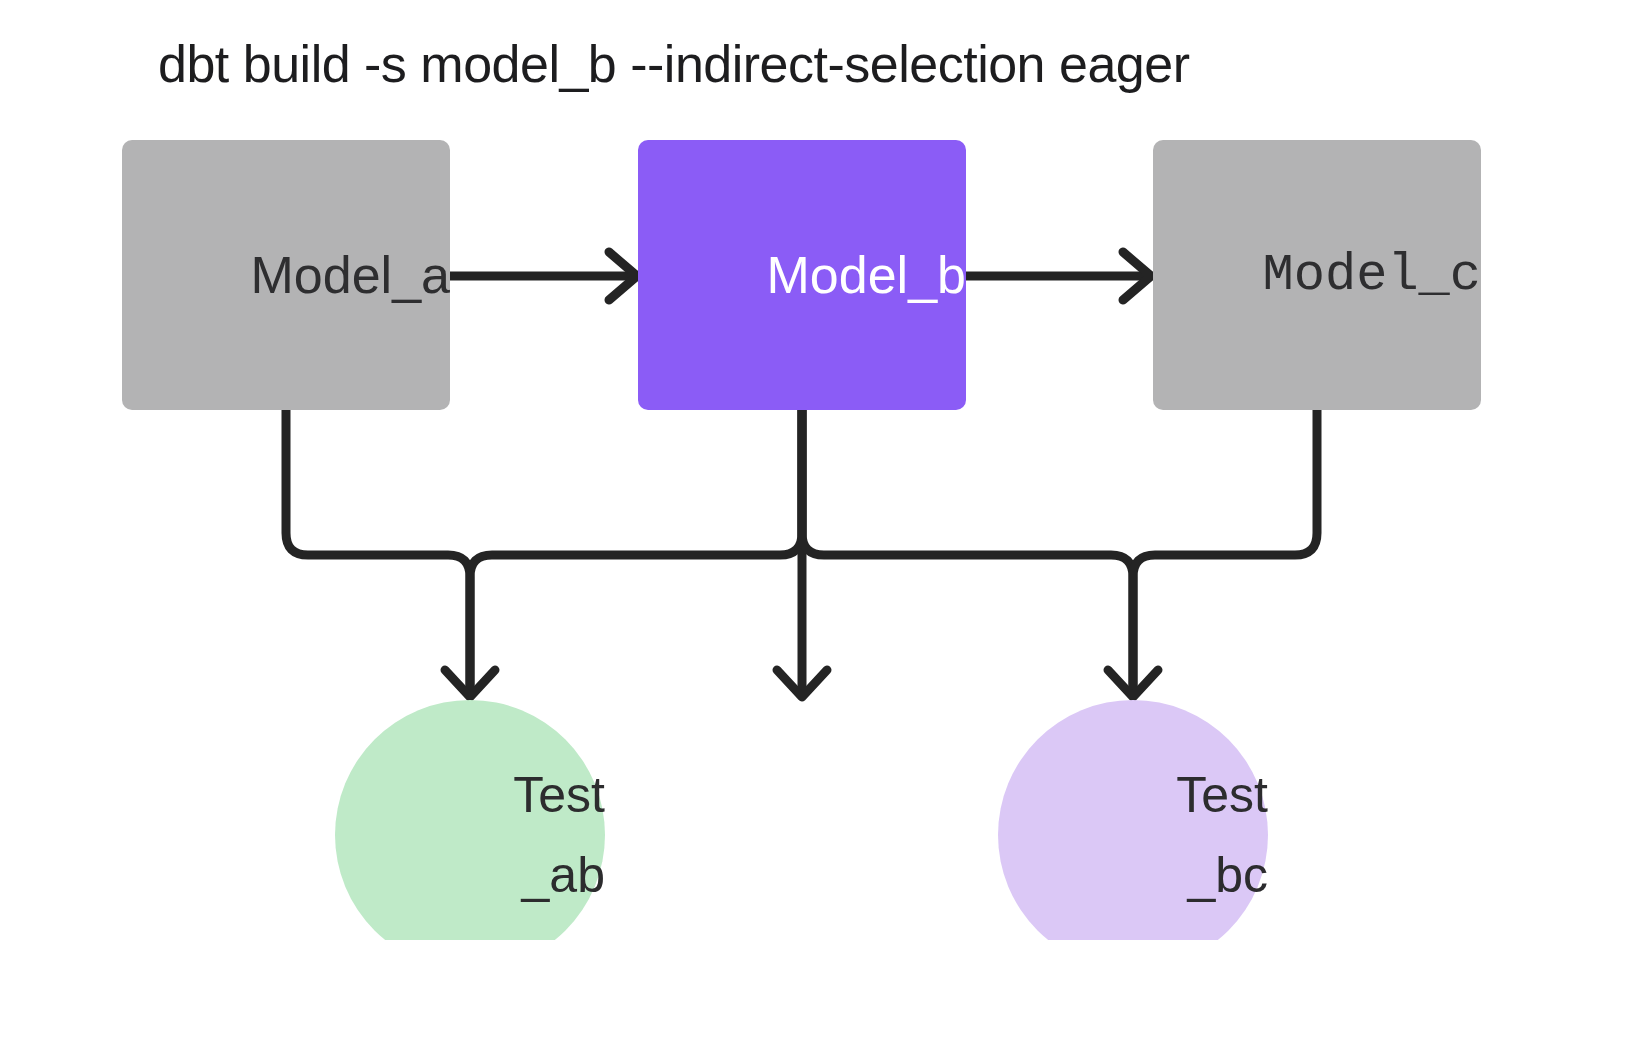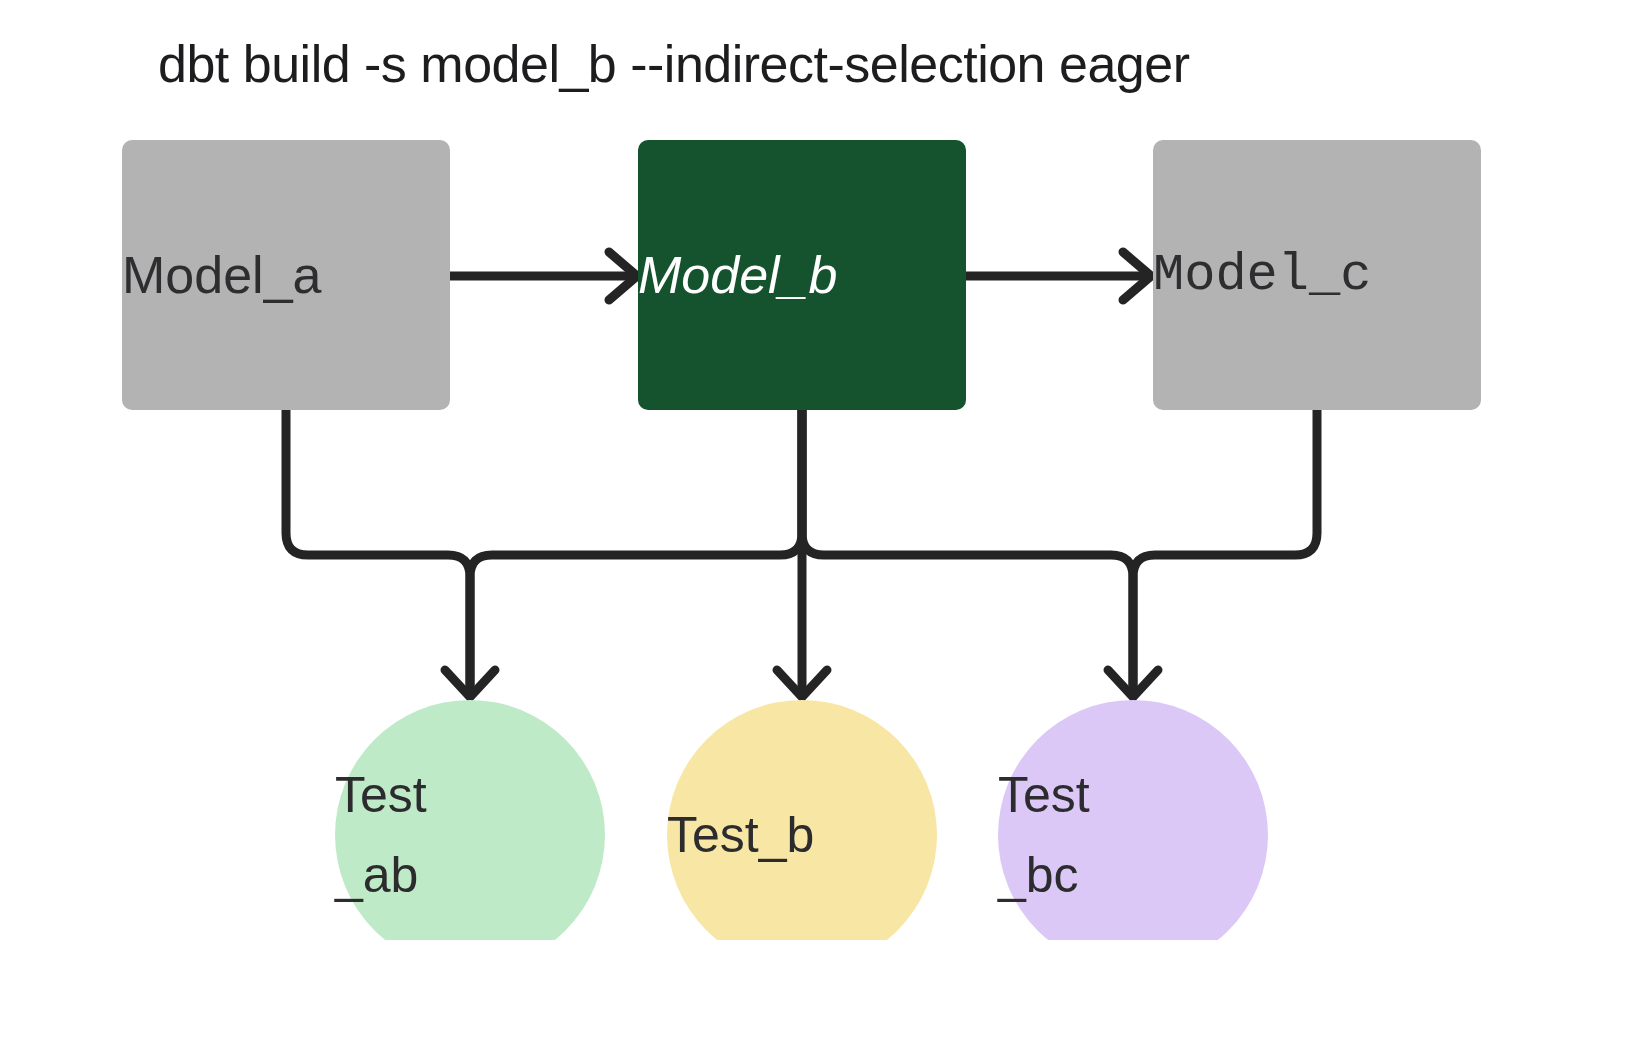--- a/index.html
+++ b/index.html
@@ -29,21 +29,21 @@
     position: absolute;
     left: 0;
     top: 0;
     width: 1630px;
     height: 1060px;
   }
   .node {
     position: absolute;
     display: flex;
     flex-direction: column;
-    align-items: flex-start;
+    align-items: flex-end;
     justify-content: center;
     text-align: center;
   }
   .box {
     width: 328px;
     height: 270px;
     top: 140px;
     border-radius: 10px;
     font-size: 52px;
     font-weight: 500;
@@ -96,35 +96,32 @@
       <path d="M 445 670 L 470 697 L 495 670"></path>
       <path d="M 777 670 L 802 697 L 827 670"></path>
       <path d="M 1108 670 L 1133 697 L 1158 670"></path>
     </g>
   </svg>
 
   <div class="node box box-a" style="background-color: rgb(179, 179, 180);">
     <span class="label" style="color: rgb(46, 46, 48);">Model_a</span>
   </div>
 
-  <div class="node box box-b" style="background-color: #14532d; font-style: italic;">
+  <div class="node box box-b" style="background-color: #8b5cf6;">
     <span class="label" style="color: rgb(255, 255, 255);">Model_b</span>
   </div>
 
   <div class="node box box-c" style="background-color: rgb(179, 179, 180);">
     <span class="label" style="color: rgb(46, 46, 48);">Model_c</span>
   </div>
 
   <div class="node circle circle-ab" style="background-color: rgb(191, 234, 200);">
     <span class="label">Test</span>
     <span class="label">_ab</span>
   </div>
 
-  <div class="node circle circle-b" style="background-color: rgb(248, 230, 164);">
-    <span class="label">Test_b</span>
-  </div>
 
   <div class="node circle circle-bc" style="background-color: rgb(219, 200, 246);">
     <span class="label">Test</span>
     <span class="label">_bc</span>
   </div>
 
 </div>
 
 </body></html>

